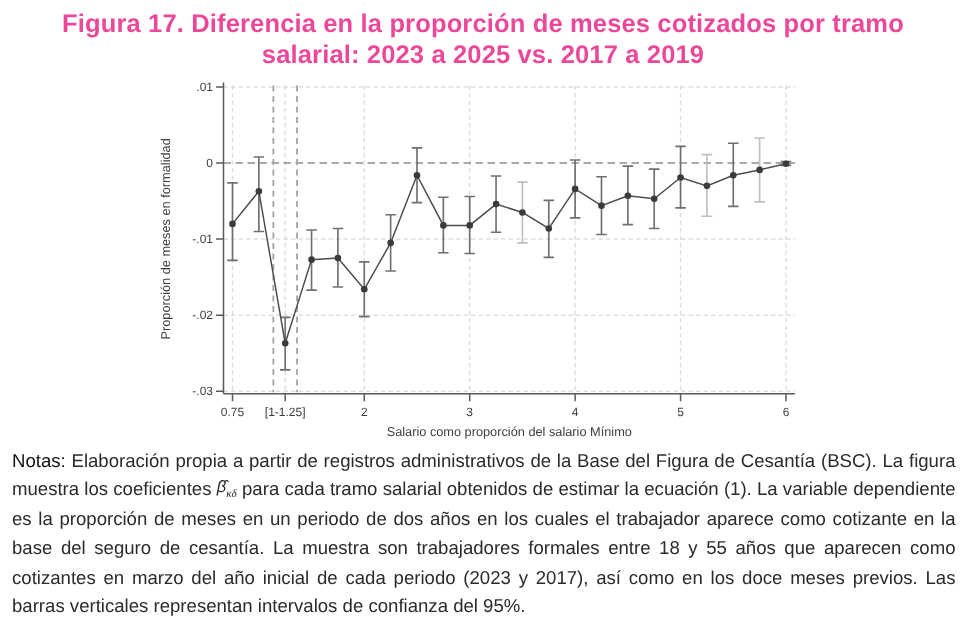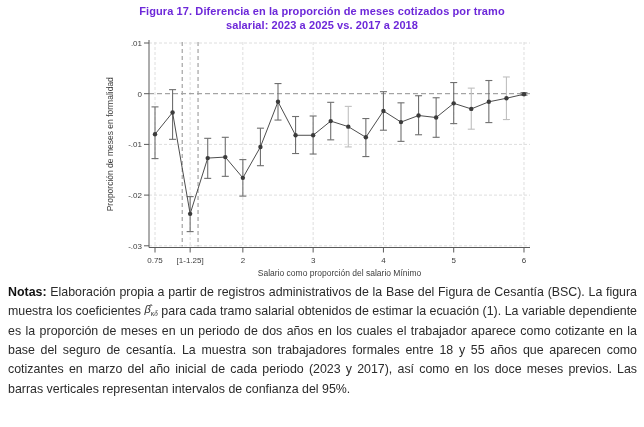--- a/index.html
+++ b/index.html
@@ -1,35 +1,35 @@
 <!DOCTYPE html>
 <html><head>
 <meta charset="utf-8">
 <style>
   html,body{margin:0;padding:0;background:#ffffff;}
   body{width:644px;height:427px;overflow:hidden;font-family:"Liberation Sans",sans-serif;}
   .page{width:644px;height:427px;position:relative;background:#fff;}
-  .title{margin:5px 10px 0 10px;text-align:center;font-size:11px;line-height:1.26;
-         font-weight:700;color:#6d28d9;letter-spacing:.1px;}
+  .title{margin:5px 10px 0 10px;text-align:center;font-size:17px;line-height:1.26;
+         font-weight:700;color:#ec4899;letter-spacing:.1px;}
   .chart-wrap{width:608px;height:246px;margin-top:1px;}
   svg{display:block;}
   .notes{margin:3px 7px 0 8px;text-align:justify;font-size:12.4px;line-height:1.555;
          color:#2b2b2b;}
-  .notes b{font-weight:700;color:#111;}
+  .notes b{font-weight:400;color:#111;}
   .formula{font-style:italic;font-size:11px;position:relative;top:-2px;}
   .formula sub{font-size:7.5px;font-style:italic;font-family:Liberation Serif, serif;}
 </style>
 </head>
 <body>
 
 <div class="page">
 
   <div class="title">
     <span>Figura 17. Diferencia en la proporción de meses cotizados por tramo</span><br>
-    <span>salarial: 2023 a 2025 vs. 2017 a 2018</span>
+    <span>salarial: 2023 a 2025 vs. 2017 a 2019</span>
   </div>
 
   <div class="chart-wrap">
     <svg id="chart-svg" width="644" height="246" viewBox="0 44 644 246">
         <line x1="149" y1="53" x2="530" y2="53" stroke="#dedede" stroke-width="1" stroke-dasharray="3,2"></line>
         <line x1="149" y1="154.4" x2="530" y2="154.4" stroke="#dedede" stroke-width="1" stroke-dasharray="3,2"></line>
         <line x1="149" y1="205.10000000000002" x2="530" y2="205.10000000000002" stroke="#dedede" stroke-width="1" stroke-dasharray="3,2"></line>
         <line x1="149" y1="255.8" x2="530" y2="255.8" stroke="#dedede" stroke-width="1" stroke-dasharray="3,2"></line>
         <line x1="155" y1="52" x2="155" y2="256.5" stroke="#dedede" stroke-width="1" stroke-dasharray="3,2"></line>
         <line x1="190.142" y1="52" x2="190.142" y2="256.5" stroke="#dedede" stroke-width="1" stroke-dasharray="3,2"></line>

